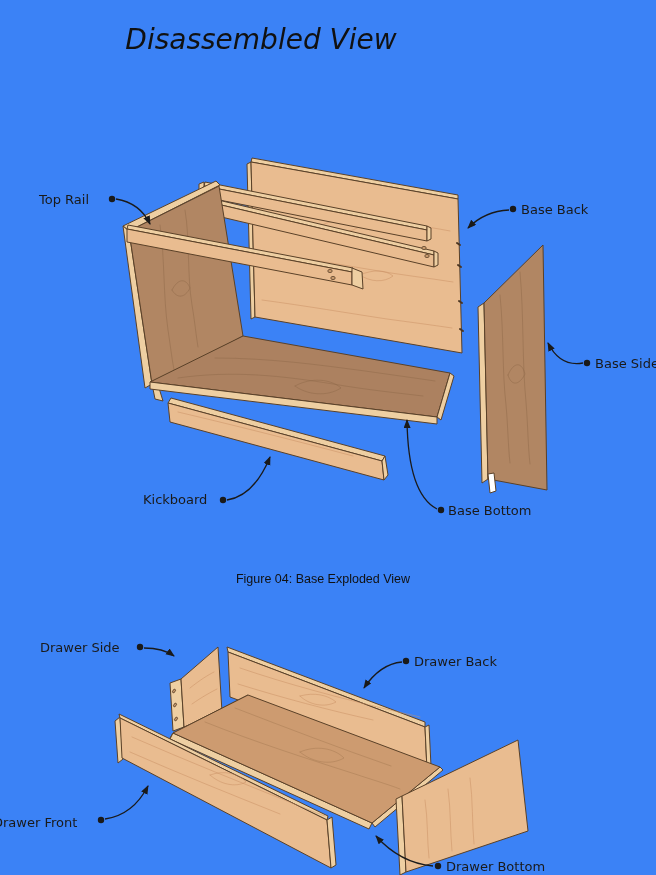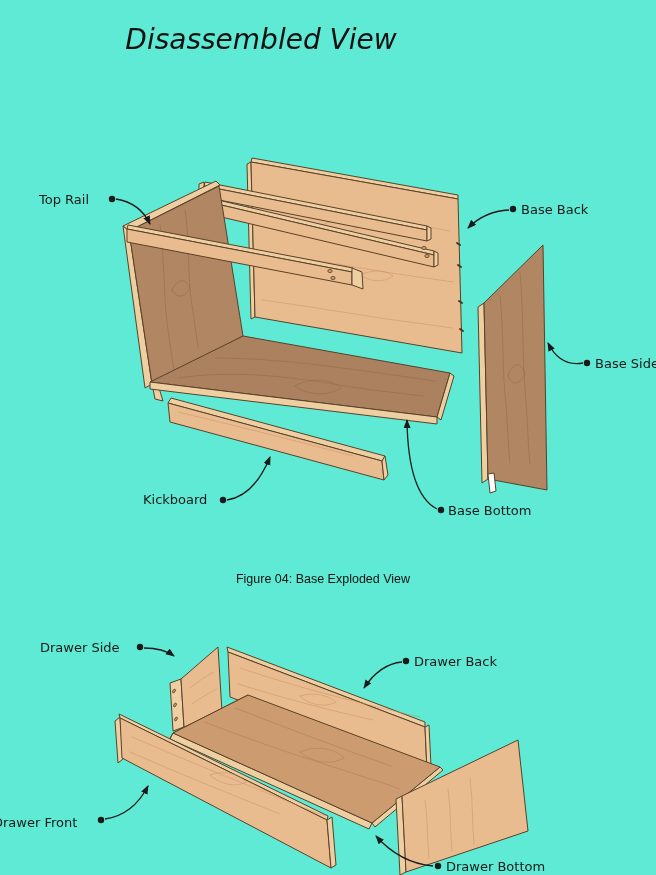--- a/index.html
+++ b/index.html
@@ -1,16 +1,16 @@
 <!DOCTYPE html>
 <html><head>
 <meta charset="utf-8">
 <style>
   html,body{margin:0;padding:0;background:#ffffff;}
-  .page{position:relative;width:656px;height:875px;background:#5eead4;overflow:hidden;
+  .page{position:relative;width:656px;height:875px;background:#3b82f6;overflow:hidden;
         font-family:"DejaVu Sans",sans-serif;}
   svg{position:absolute;left:0;top:0;}
   
   .wl{fill:#e9bc90;}           
   .we{fill:#eecfa2;}           
   .wm{fill:#cd9b70;}           
   .wd{fill:#b18663;}           
   .wd2{fill:#ac8160;}          
   .wood{stroke:#5a4128;stroke-width:1;stroke-linejoin:round;}
   .notch{fill:#ffffff;stroke:#5a4128;stroke-width:1;stroke-linejoin:round;}

